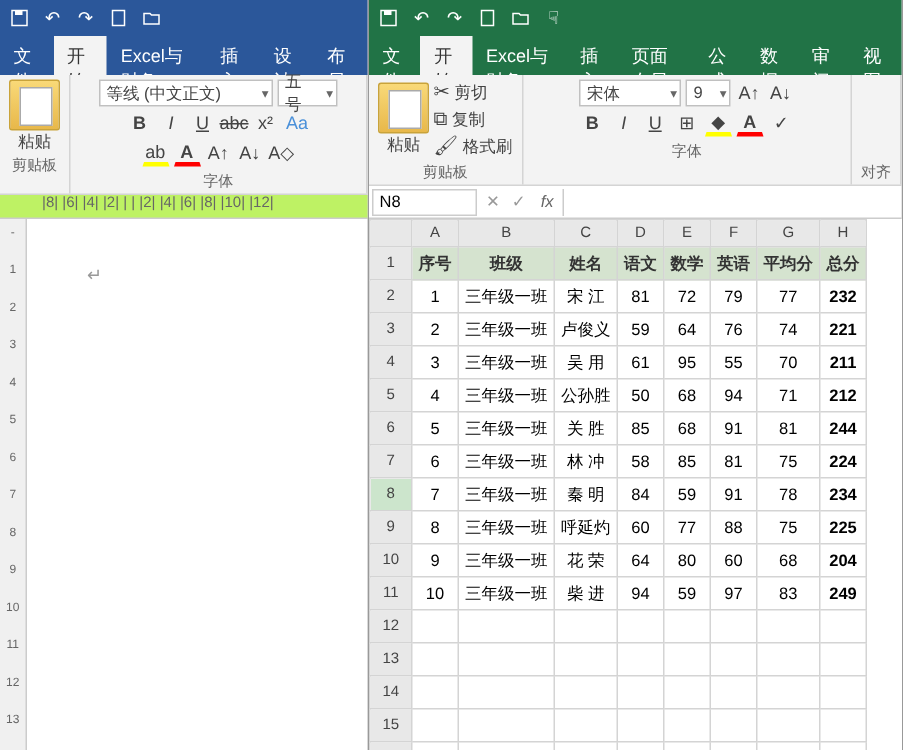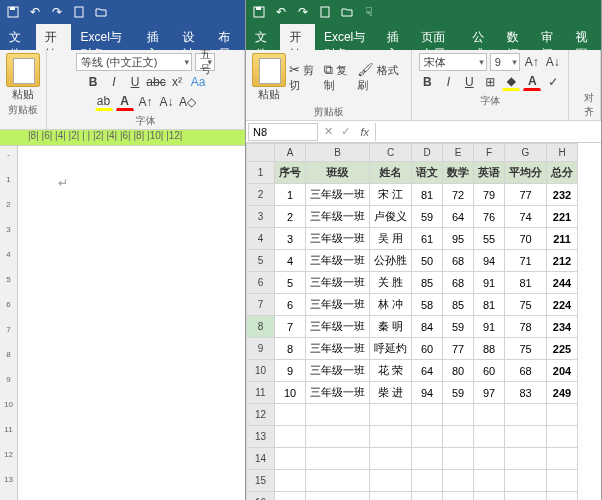--- a/index.html
+++ b/index.html
@@ -81,21 +81,21 @@
   </div>
   <div class="ribbon">
     <div class="rgroup">
       <div class="paste"></div>
       <div style="font-size:11px">粘贴</div>
       <div class="lbl">剪贴板</div>
     </div>
     <div class="rgroup" style="flex:1">
       <div class="row">
         <div class="sel" style="width:116px">等线 (中文正文)</div>
-        <div class="sel" style="width:20px">五号</div>
+        <div class="sel" style="width:40px">五号</div>
       </div>
       <div class="row">
         <span class="btn-ico">
             <b>B</b>
           </span>
         <span class="btn-ico">
             <i>I</i>
           </span>
         <span class="btn-ico">
             <u>U</u>
@@ -173,21 +173,21 @@
     <div class="tab">审阅</div>
     <div class="tab">视图</div>
   </div>
   <div class="ribbon">
     <div class="rgroup">
       <div class="row">
         <div style="display:flex;flex-direction:column;align-items:center">
           <div class="paste"></div>
           <div style="font-size:11px">粘贴</div>
         </div>
-        <div style="display:flex;flex-direction:row;gap:2px;font-size:11px">
+        <div style="display:flex;flex-direction:column;gap:2px;font-size:11px">
           <div><span class="clip-icon">✂</span> <span>剪切</span></div>
           <div><span class="clip-icon">⧉</span> <span>复制</span></div>
           <div><span class="clip-icon">🖌</span> <span>格式刷</span></div>
         </div>
       </div>
       <div class="lbl">剪贴板</div>
     </div>
     <div class="rgroup" style="flex:1">
       <div class="row">
         <div class="sel" style="width:68px">宋体</div>

